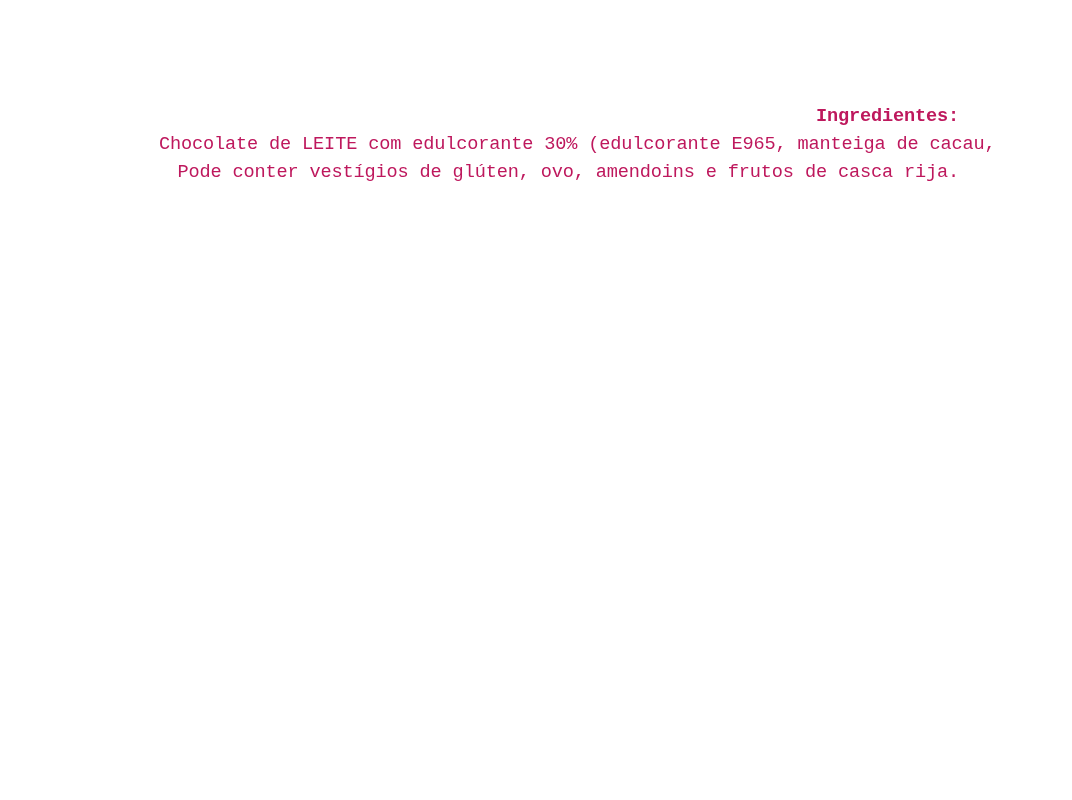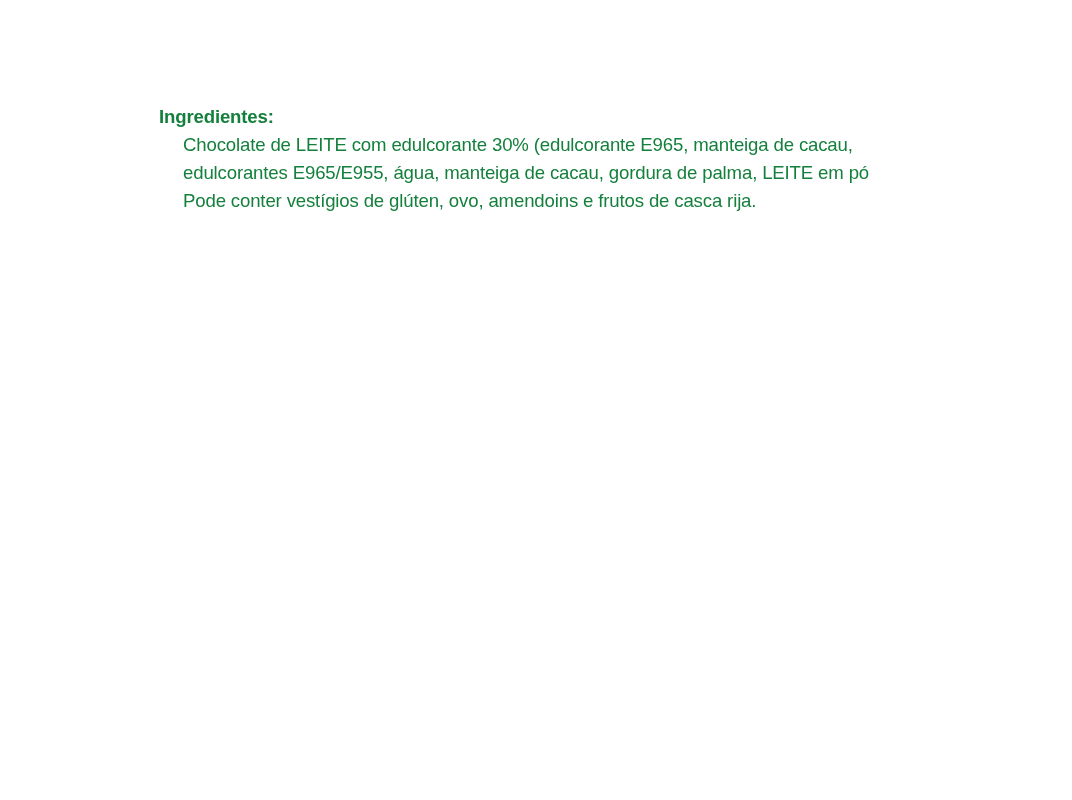--- a/index.html
+++ b/index.html
@@ -11,44 +11,43 @@
       width: 1072px;
       height: 800px;
       position: relative;
       overflow: hidden;
     }
     .doc {
       position: absolute;
       left: 159px;
       top: 103px;
       width: 800px;
-      font-family: Liberation Sans, sans-serif;
+      font-family: Liberation Mono, monospace;
       font-size: 18.6px;
       line-height: 28px;
-      color: #15803d;
+      color: #be185d;
       letter-spacing: -0.15px;
+      text-align: right;
     }
     .heading {
       font-weight: bold;
       display: block;
     }
     .line {
       display: block;
       white-space: nowrap;
-      margin-left: 24px;
     }
     .gap {
       display: block;
       height: 28px;
     }
   </style>
 </head>
 <body>
 
 <div class="doc">
   <section>
     <span class="heading">Ingredientes:</span>
     <span class="line">Chocolate de LEITE com edulcorante 30% (edulcorante E965, manteiga de cacau,</span>
-    <span class="line">edulcorantes E965/E955, água, manteiga de cacau, gordura de palma, LEITE em pó</span>
     <span class="line">Pode conter vestígios de glúten, ovo, amendoins e frutos de casca rija.</span>
   </section>
   <span class="gap"></span>
 </div>
 
 </body></html>

